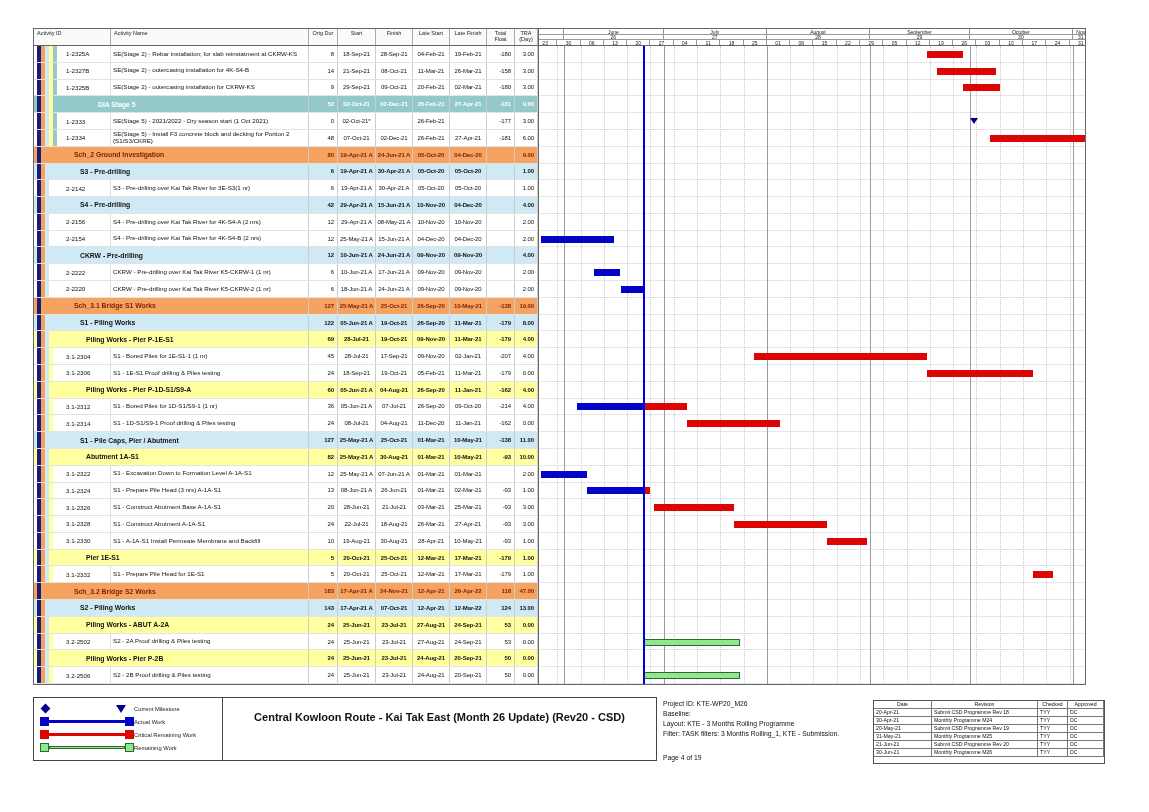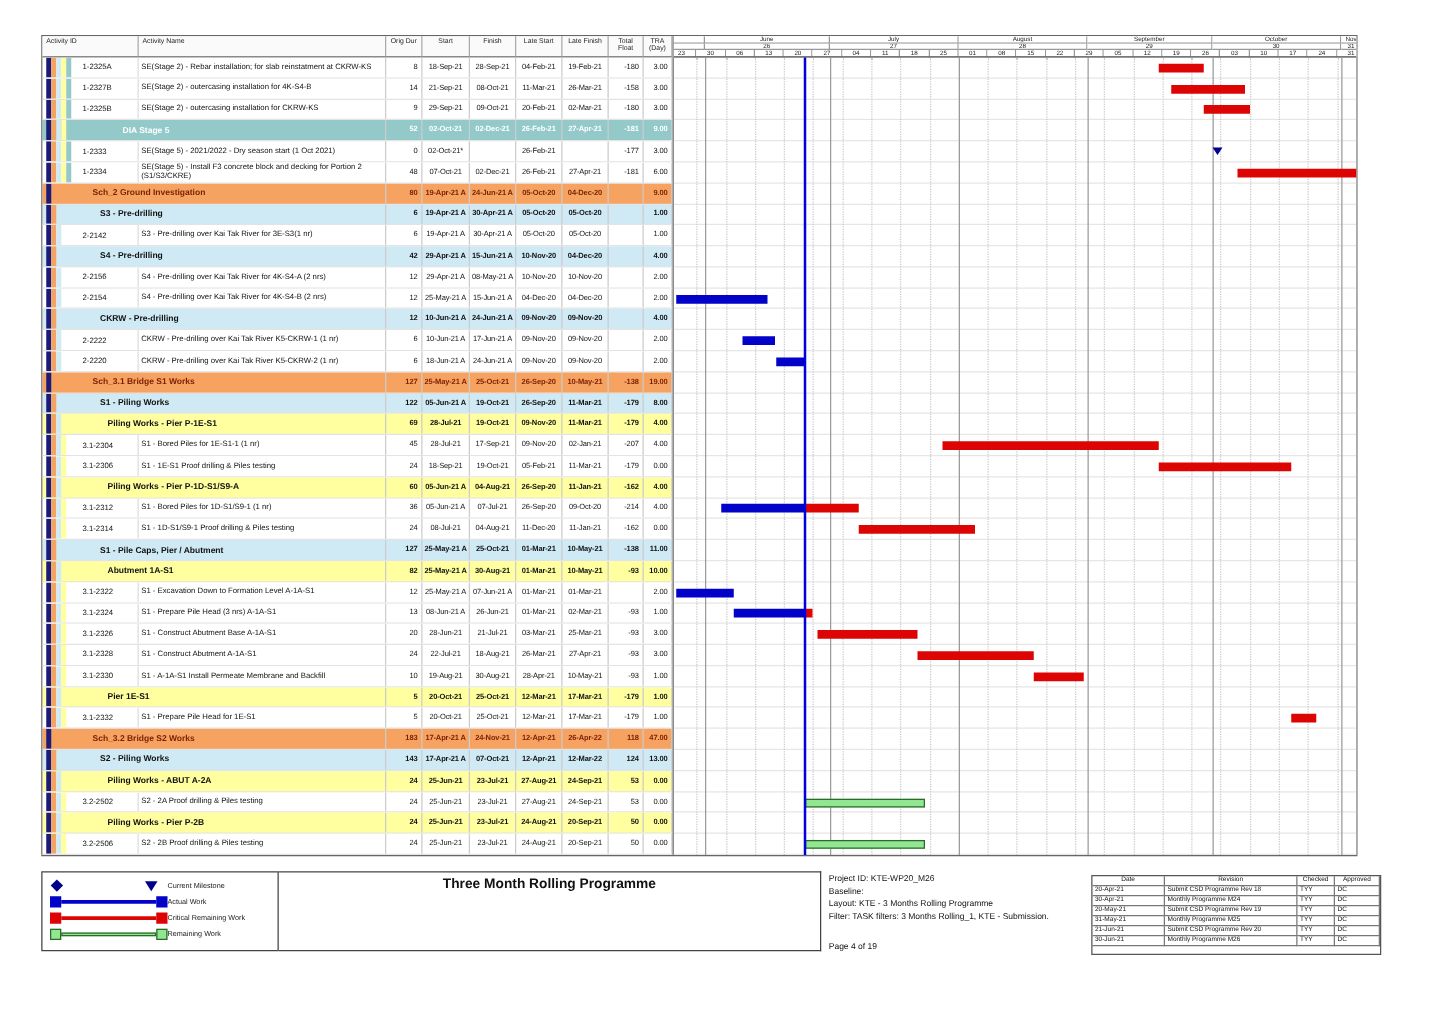--- a/index.html
+++ b/index.html
@@ -890,21 +890,21 @@
     <span class="lshape">
       <span class="lsq" style="left:6px;background:#92e692;border:1px solid #2a6b2a;box-sizing:border-box"></span>
         <span class="lline" style="left:15px;width:76px;background:#92e692;border:1px solid #2a6b2a;box-sizing:border-box"></span>
         <span class="lsq" style="left:91px;background:#92e692;border:1px solid #2a6b2a;box-sizing:border-box"></span>
     </span>
     <span class="llabel">Remaining Work</span>
   </div>
 </div>
 
 <div class="titlebox">
-  <div class="title2">Three Month Rolling Programme</div>
+  <div class="title1">Central Kowloon Route - Kai Tak East (Month 26 Update) (Rev20 - CSD)</div>
 </div>
 
 <div class="infoblock">
   <div class="infoline">Project ID: KTE-WP20_M26</div>
   <div class="infoline">Baseline:</div>
   <div class="infoline">Layout: KTE - 3 Months Rolling Programme</div>
   <div class="infoline">Filter: TASK filters: 3 Months Rolling_1, KTE - Submission.</div>
   <div class="pagelabel">Page 4 of 19</div>
 </div>
 

